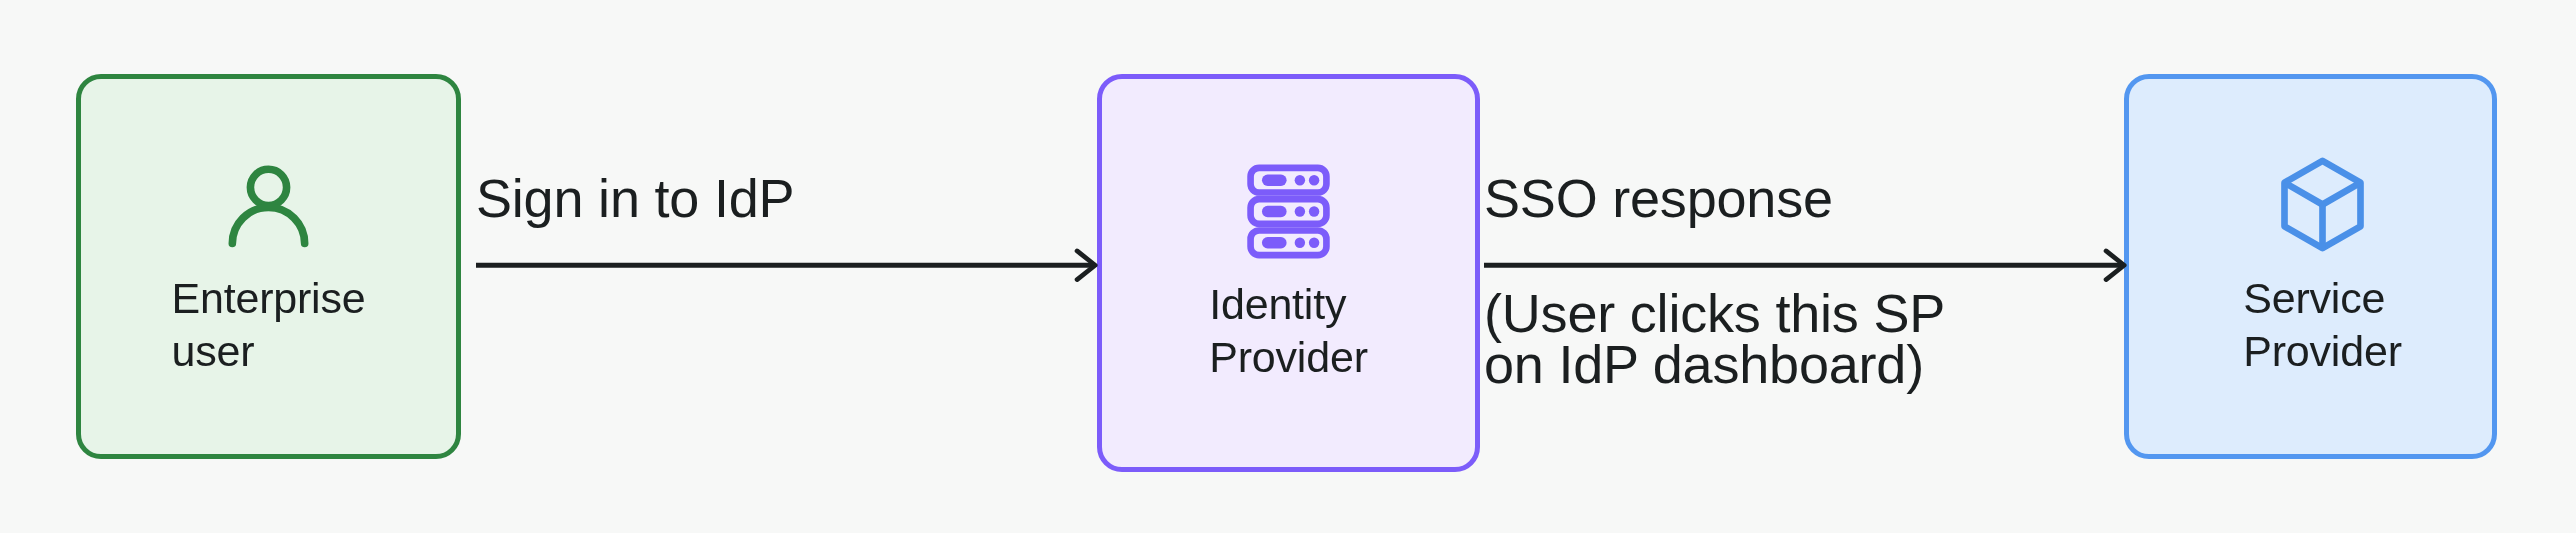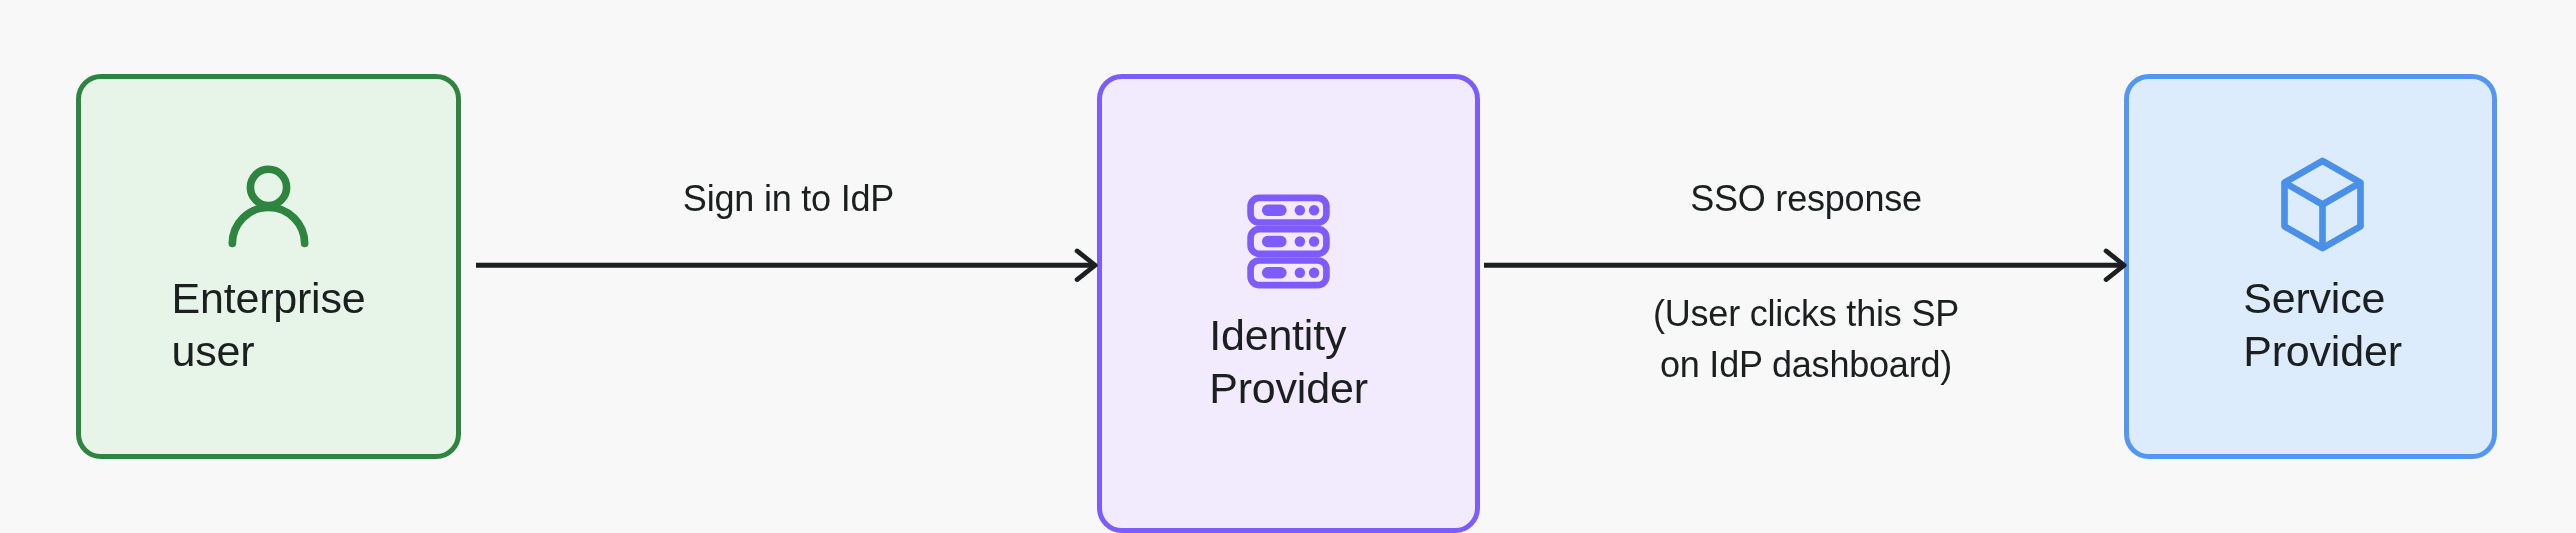--- a/index.html
+++ b/index.html
@@ -54,21 +54,21 @@
     width: 385px;
     height: 385px;
     background: #e7f4e8;
     border-color: #2e8540;
   }
 
   #node-idp {
     left: 1097px;
     top: 74px;
     width: 383px;
-    height: 459px;
+    height: 398px;
     background: #f2ebfe;
     border-color: #7c5cfa;
   }
 
   #node-sp {
     left: 2124px;
     top: 74px;
     width: 373px;
     height: 385px;
     background: #ddecfd;
@@ -81,24 +81,24 @@
     position: absolute;
   }
 
   .edge-svg {
     display: block;
     overflow: visible;
   }
 
   .edge-label {
     position: absolute;
-    font-size: 36px;
+    font-size: 54px;
     line-height: 51px;
     color: #1b1f20;
-    text-align: center;
+    text-align: left;
     white-space: pre-line;
     letter-spacing: -0.2px;
   }
 
   #edge1 { left: 476px; top: 250px; }
   #edge2 { left: 1484px; top: 250px; }
 
   #edge1-label-top {
     left: 476px;
     top: 173px;

